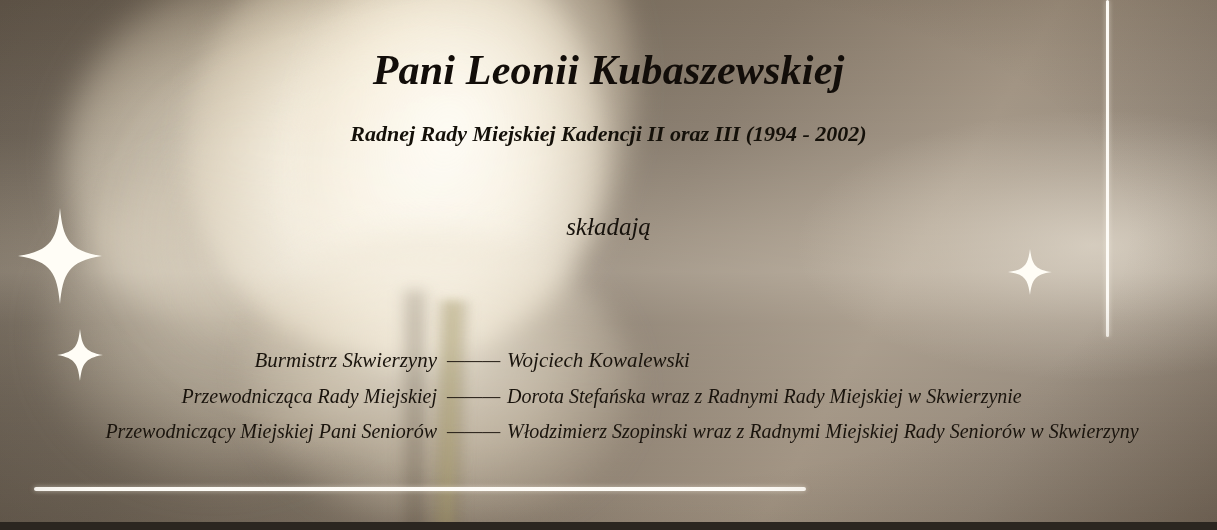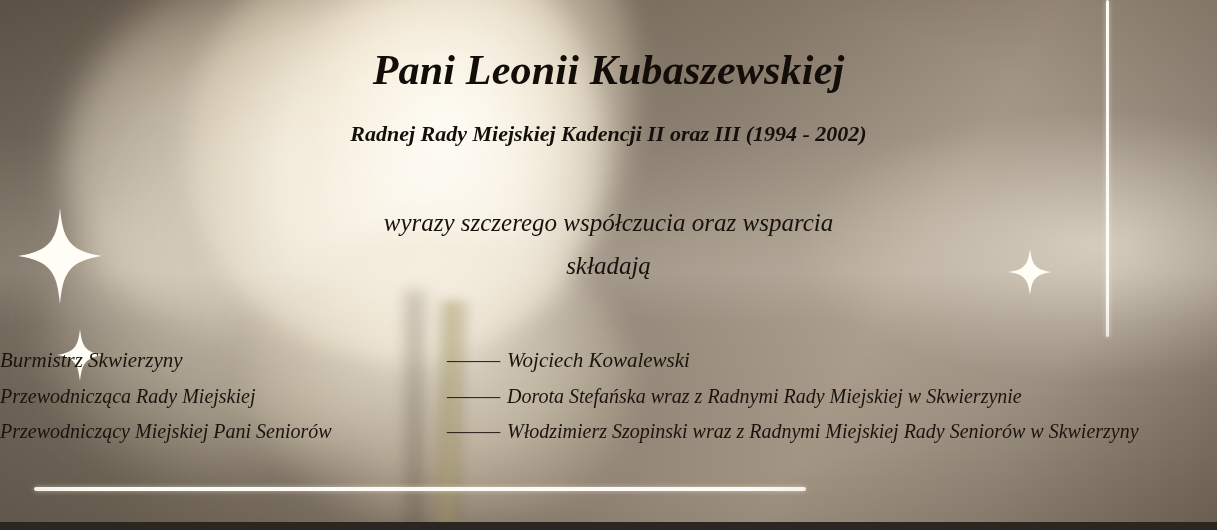--- a/index.html
+++ b/index.html
@@ -256,21 +256,21 @@
   }
   .sig-row {
     display: flex;
     align-items: center;
     font-style: italic;
     color: #1a140d;
     margin-bottom: 12px;
   }
   .sig-role {
     width: 437px;
-    text-align: left;
+    text-align: right;
     padding-right: 10px;
     font-size: 20px;
     white-space: nowrap;
   }
   .sig-dash {
     width: 52px;
     text-align: center;
     font-size: 20px;
     color: #241d15;
     flex: none;
@@ -327,21 +327,20 @@
 
   <div class="content">
 
     <div class="title">Pani Leonii Kubaszewskiej</div>
 
     <div class="subtitle-block">
       <div>Radnej Rady Miejskiej Kadencji II oraz III (1994 - 2002)</div>
     </div>
 
     <div class="body-block">
-      <div>wyrazy szczerego współczucia oraz wsparcia</div>
       <span class="closing">składają</span>
     </div>
 
     <div class="signatures">
 
       <div class="sig-row r1">
         <span class="sig-role">Burmistrz Skwierzyny</span>
         <span class="sig-dash">———</span>
         <span class="sig-name">Wojciech Kowalewski</span>
       </div>

